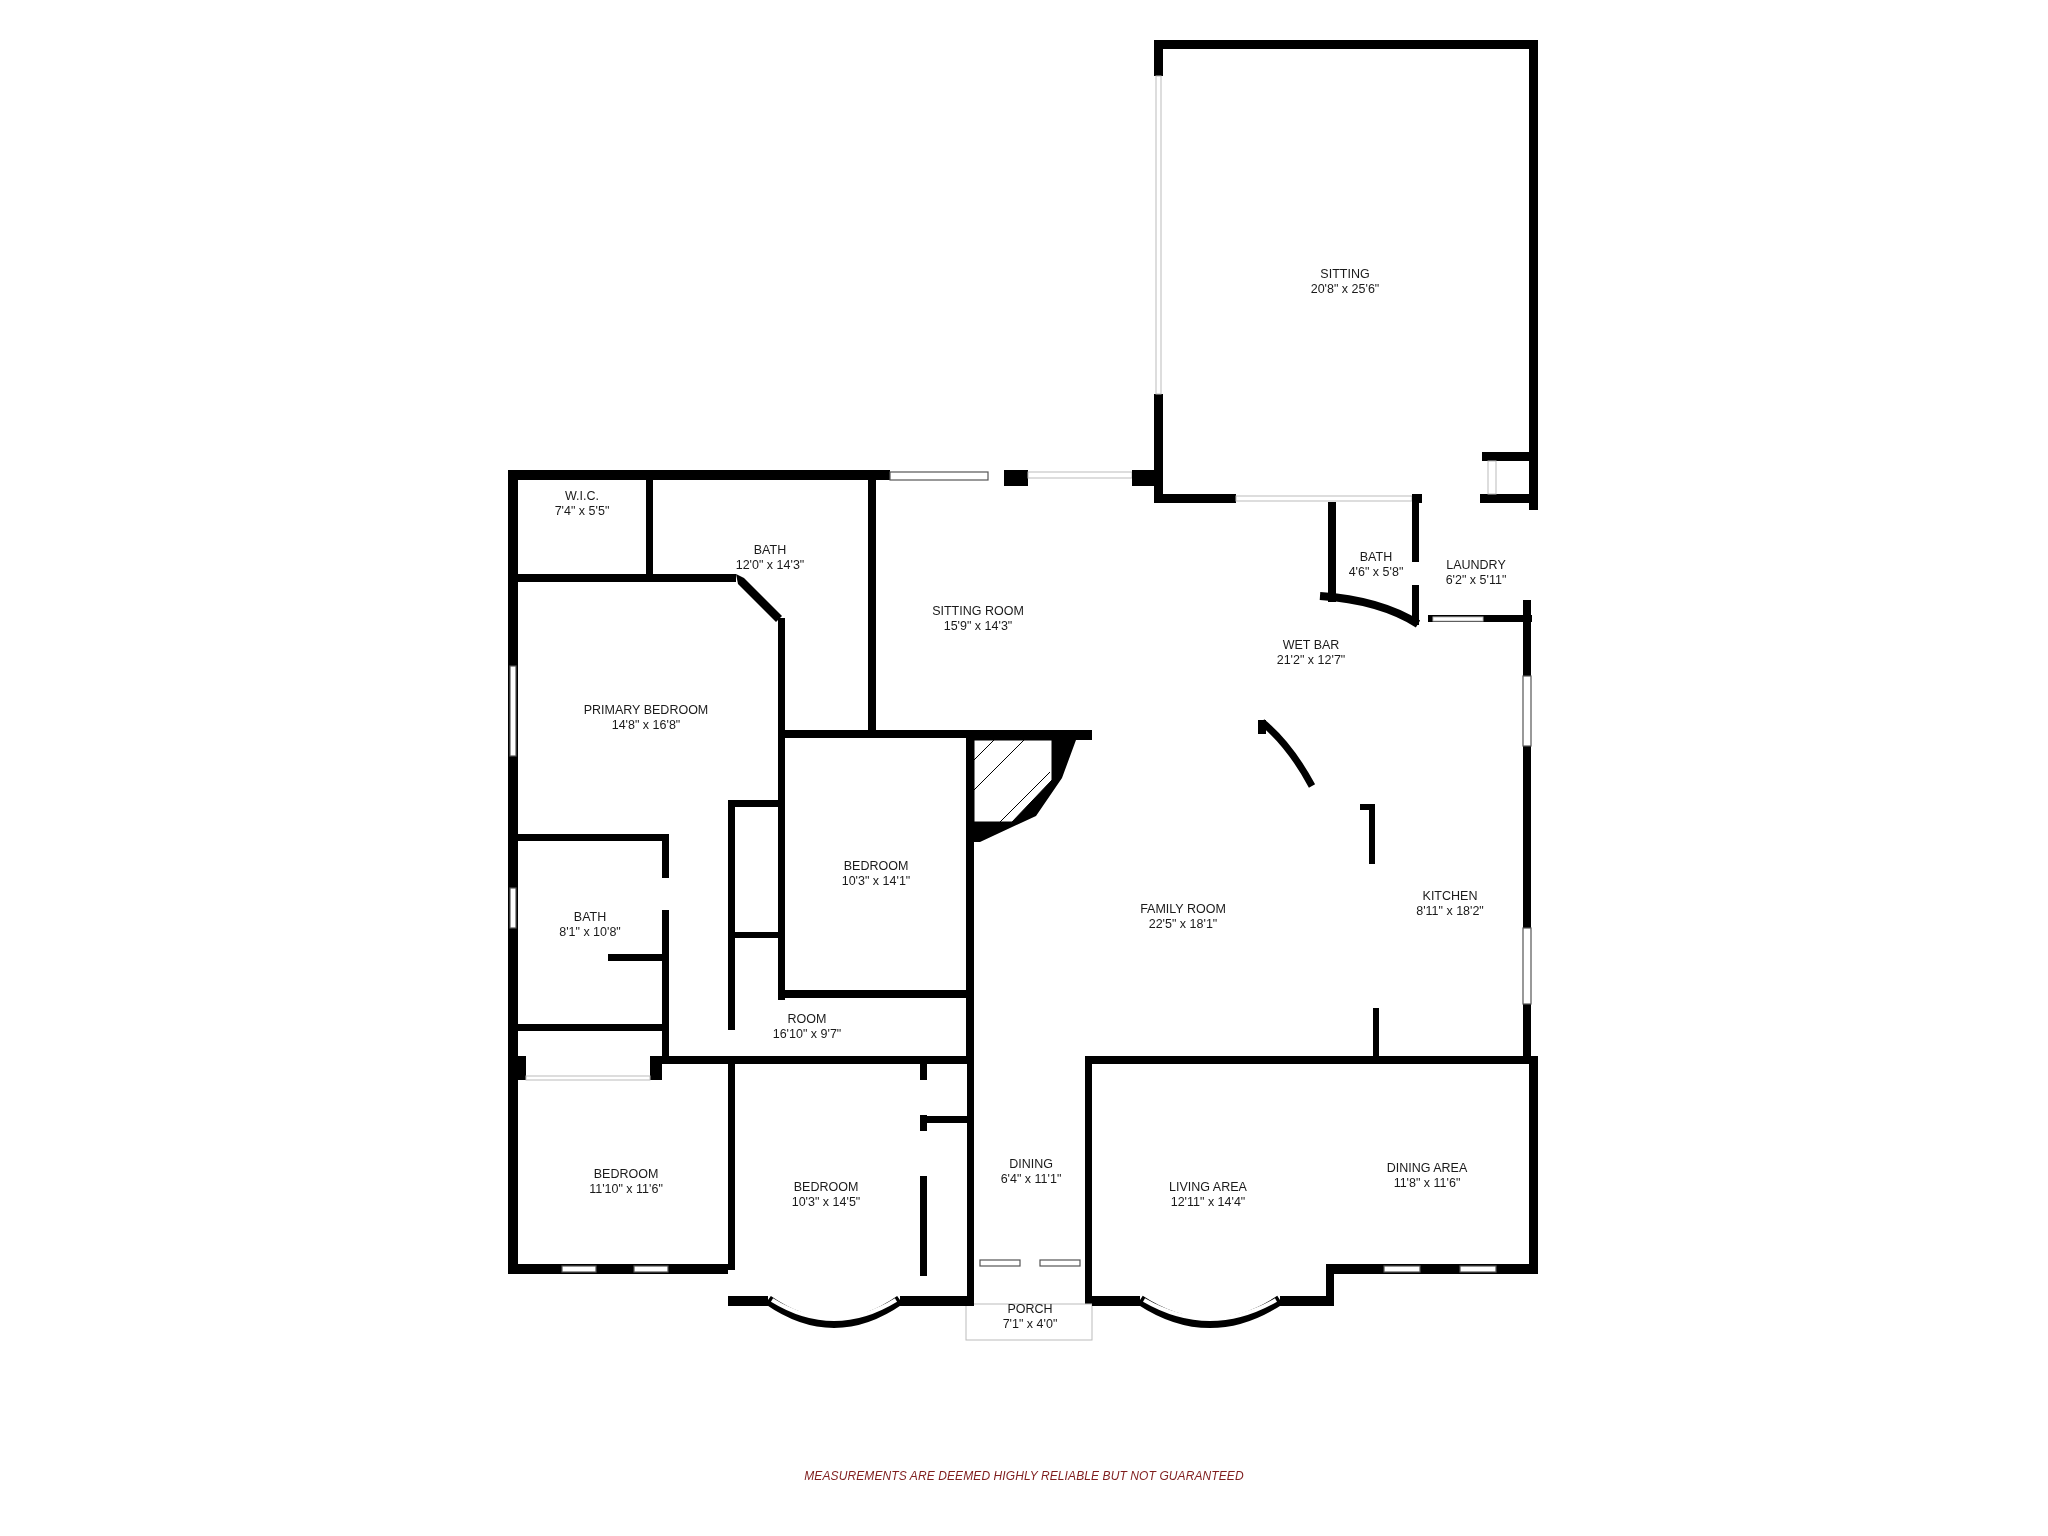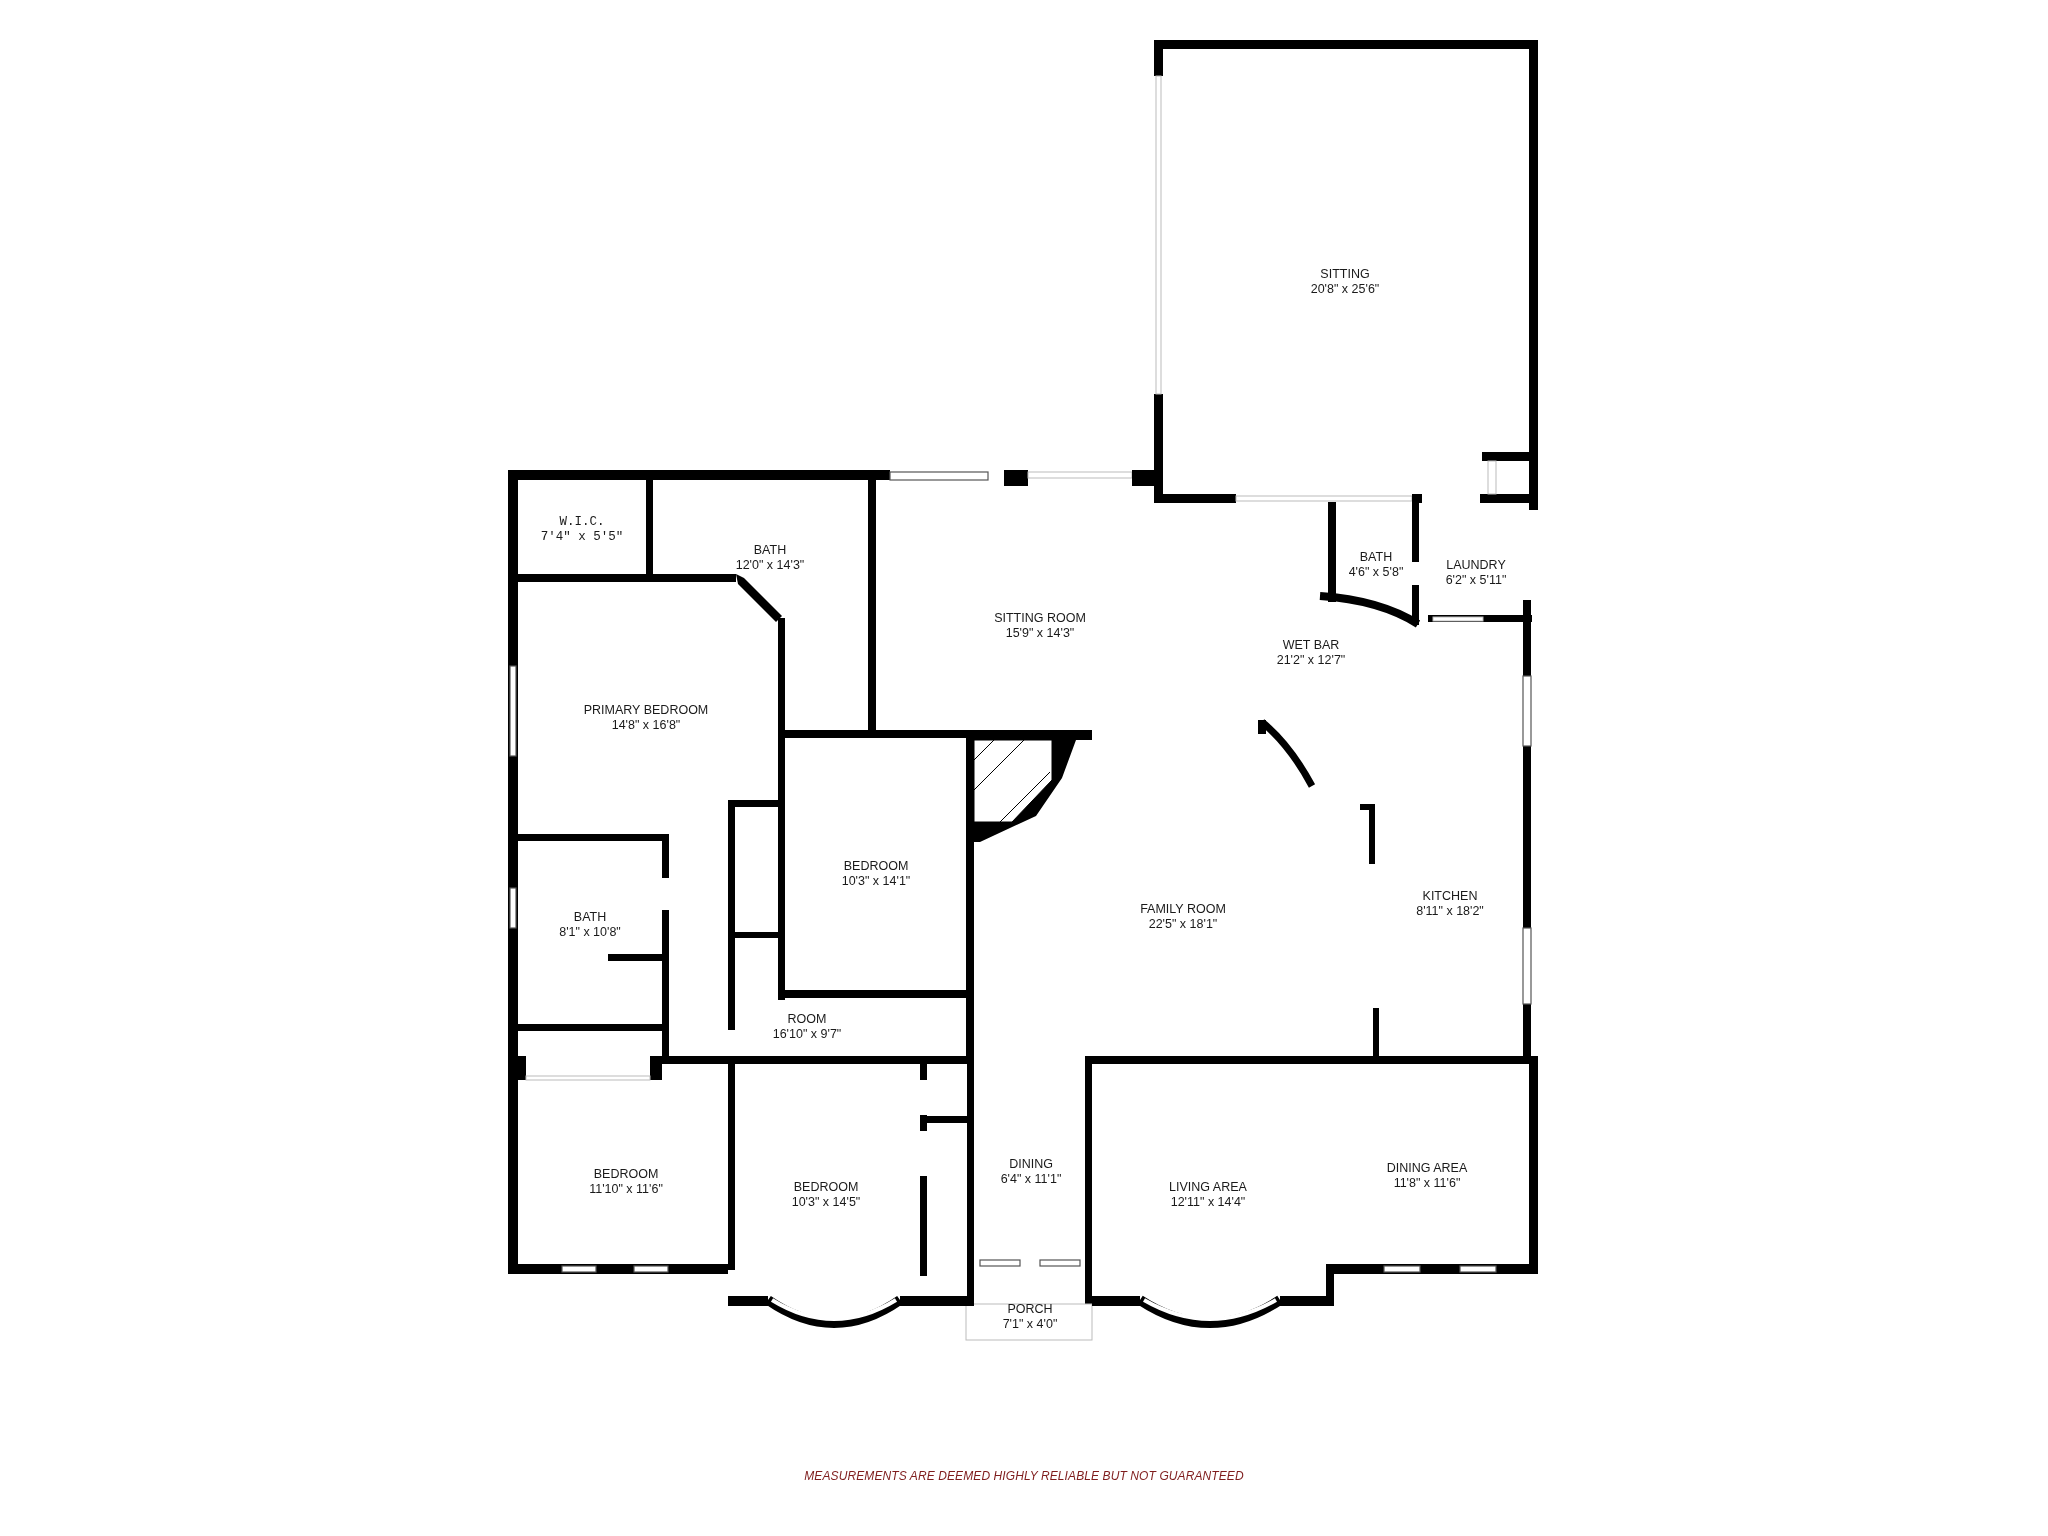--- a/index.html
+++ b/index.html
@@ -116,23 +116,23 @@
     <polygon fill="#fff" stroke="#000" stroke-width="1" points="974,740 1052,740 1052,780 1012,822 974,822"></polygon>
     <line x1="974" y1="760" x2="994" y2="740" stroke="#000"></line>
     <line x1="974" y1="790" x2="1024" y2="740" stroke="#000"></line>
     <line x1="1000" y1="822" x2="1050" y2="772" stroke="#000"></line>
     <rect class="wall" x="966" y="734" width="7" height="330"></rect>
   </g>
 </svg>
 
 <div id="labels">
     <div class="room-label" style="left: 1345px; top: 282px;"><span>SITTING</span><span class="dims">20'8" x 25'6"</span></div>
-    <div class="room-label" style="left: 582px; top: 530px; font-family: Liberation Mono, monospace;"><span>W.I.C.</span><span class="dims">7'4" x 5'5"</span></div>
+    <div class="room-label" style="left: 582px; top: 504px;"><span>W.I.C.</span><span class="dims">7'4" x 5'5"</span></div>
     <div class="room-label" style="left: 770px; top: 558px;"><span>BATH</span><span class="dims">12'0" x 14'3"</span></div>
-    <div class="room-label" style="left: 1040px; top: 619px; margin-top: 7px;"><span>SITTING ROOM</span><span class="dims">15'9" x 14'3"</span></div>
+    <div class="room-label" style="left: 978px; top: 619px;"><span>SITTING ROOM</span><span class="dims">15'9" x 14'3"</span></div>
     <div class="room-label" style="left: 1376px; top: 565px;"><span>BATH</span><span class="dims">4'6" x 5'8"</span></div>
     <div class="room-label" style="left: 1476px; top: 573px;"><span>LAUNDRY</span><span class="dims">6'2" x 5'11"</span></div>
     <div class="room-label" style="left: 1311px; top: 653px;"><span>WET BAR</span><span class="dims">21'2" x 12'7"</span></div>
     <div class="room-label" style="left: 646px; top: 718px;"><span>PRIMARY BEDROOM</span><span class="dims">14'8" x 16'8"</span></div>
     <div class="room-label" style="left: 876px; top: 874px;"><span>BEDROOM</span><span class="dims">10'3" x 14'1"</span></div>
     <div class="room-label" style="left: 1183px; top: 917px;"><span>FAMILY ROOM</span><span class="dims">22'5" x 18'1"</span></div>
     <div class="room-label" style="left: 1450px; top: 904px;"><span>KITCHEN</span><span class="dims">8'11" x 18'2"</span></div>
     <div class="room-label" style="left: 590px; top: 925px;"><span>BATH</span><span class="dims">8'1" x 10'8"</span></div>
     <div class="room-label" style="left: 807px; top: 1027px;"><span>ROOM</span><span class="dims">16'10" x 9'7"</span></div>
     <div class="room-label" style="left: 626px; top: 1182px;"><span>BEDROOM</span><span class="dims">11'10" x 11'6"</span></div>

